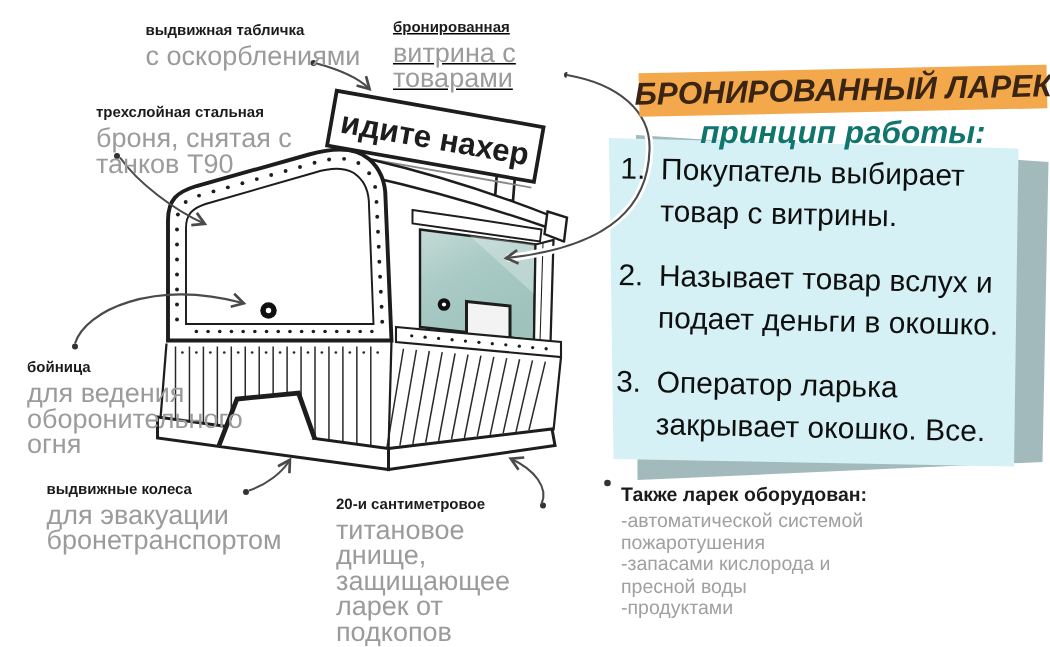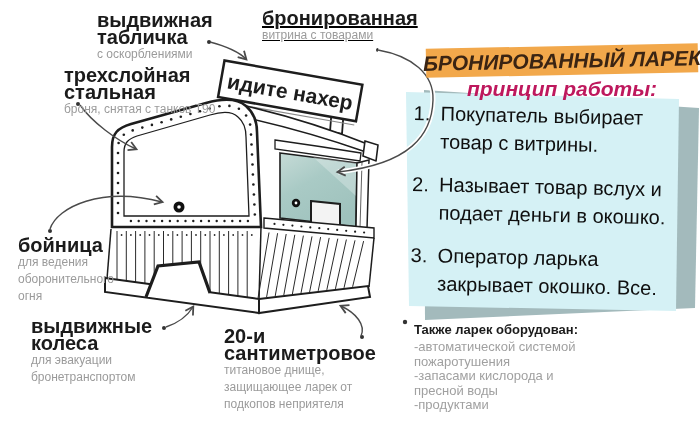--- a/index.html
+++ b/index.html
@@ -2,29 +2,29 @@
 <html><head>
 <meta charset="utf-8">
 <style>
   html,body{margin:0;padding:0;background:#fff;}
   .stage{position:relative;width:700px;height:431px;background:#ffffff;overflow:hidden;
          font-family:"Liberation Sans", sans-serif;}
   .stage svg{position:absolute;left:0;top:0;}
 
   
   .callout{position:absolute;}
-  .co-title{font-weight:bold;font-size:20px;line-height:17px;color:#1b1b1b;}
-  .co-desc{font-size:12px;line-height:17px;color:#9b9b9b;}
+  .co-title{font-weight:bold;font-size:10px;line-height:17px;color:#1b1b1b;}
+  .co-desc{font-size:18px;line-height:17px;color:#9b9b9b;}
 
   
   .title-box{position:absolute;left:426px;top:46px;width:272px;height:29px;background:#f2a84b;
              transform:rotate(-1.2deg);display:flex;align-items:center;justify-content:center;
              font-style:italic;font-weight:bold;font-size:21px;color:#3a2413;white-space:nowrap;}
   .subtitle{position:absolute;left:428px;top:77px;width:268px;text-align:center;
-            font-style:italic;font-weight:bold;font-size:21px;color:#be185d;}
+            font-style:italic;font-weight:bold;font-size:21px;color:#0f766e;}
   .steps{position:absolute;left:414px;top:99px;width:258px;transform:rotate(1.2deg);
          transform-origin:left top;}
   .step{display:flex;margin-bottom:15px;font-size:20px;line-height:28px;color:#0f0f0f;}
   .step-num{width:27px;flex:none;}
   .step-text{flex:1;}
 
   
   .equip{position:absolute;left:414px;top:322px;width:176px;}
   .equip-title{font-size:13px;font-weight:bold;color:#1b1b1b;line-height:16px;margin-bottom:2px;}
   .equip-item{font-size:13px;color:#a0a0a0;line-height:14.5px;}

